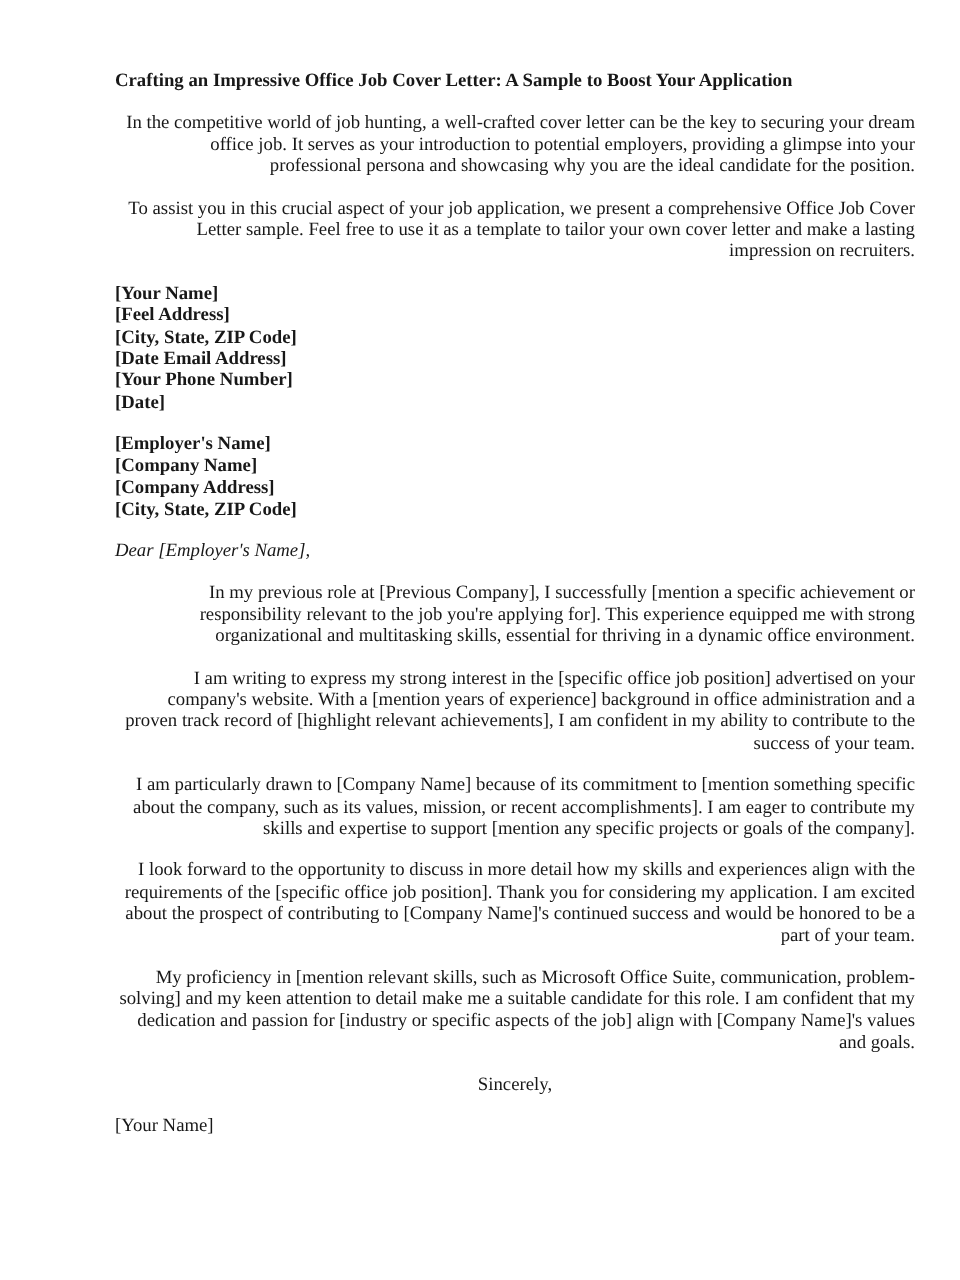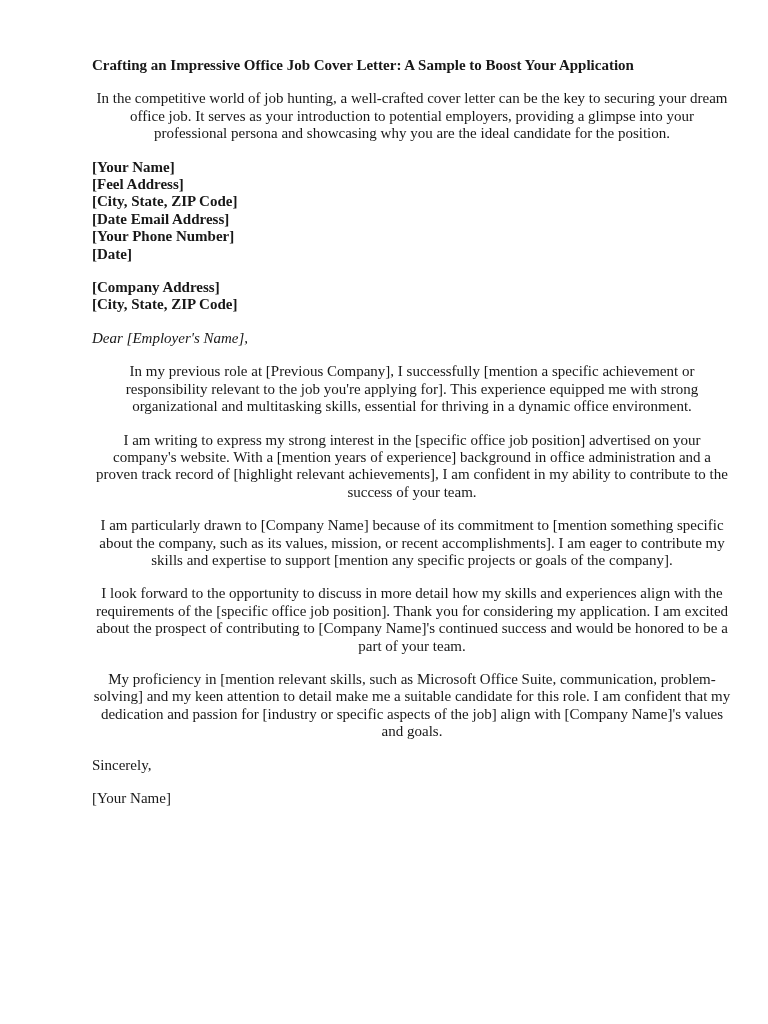--- a/index.html
+++ b/index.html
@@ -23,61 +23,65 @@
     line-height: 17.4px;
     color: #181818;
     -webkit-font-smoothing: antialiased;
   }
   .doc-title {
     font-weight: bold;
     margin: 0 0 16px 0;
   }
   .para {
     margin: 0 0 16px 0;
-    text-align: center;
+    text-align: right;
     font-family: Liberation Serif, serif;
   }
   .addr-block {
     font-weight: bold;
     margin: 0 0 16px 0;
   }
   .addr-line {
     display: block;
   }
   .salutation {
     margin: 0 0 16px 0;
     font-style: italic;
   }
   .closing {
     margin: 0 0 16px 0;
+    text-align: center;
   }
   .signature {
     margin: 0;
   }
 </style>
 </head>
 <body>
 
 <div class="page">
 
   <div class="doc-title">Crafting an Impressive Office Job Cover Letter: A Sample to Boost Your Application</div>
 
   <p class="para">In the competitive world of job hunting, a well-crafted cover letter can be the key to securing your dream office job. It serves as your introduction to potential employers, providing a glimpse into your professional persona and showcasing why you are the ideal candidate for the position.</p>
 
+  <p class="para">To assist you in this crucial aspect of your job application, we present a comprehensive Office Job Cover Letter sample. Feel free to use it as a template to tailor your own cover letter and make a lasting impression on recruiters.</p>
 
   <div class="addr-block">
     <span class="addr-line">[Your Name]</span>
     <span class="addr-line">[Feel Address]</span>
     <span class="addr-line">[City, State, ZIP Code]</span>
     <span class="addr-line">[Date Email Address]</span>
     <span class="addr-line">[Your Phone Number]</span>
     <span class="addr-line">[Date]</span>
   </div>
 
   <div class="addr-block">
+    <span class="addr-line">[Employer's Name]</span>
+    <span class="addr-line">[Company Name]</span>
     <span class="addr-line">[Company Address]</span>
     <span class="addr-line">[City, State, ZIP Code]</span>
   </div>
 
   <p class="salutation">Dear [Employer's Name],</p>
 
   <p class="para">In my previous role at [Previous Company], I successfully [mention a specific achievement or responsibility relevant to the job you're applying for]. This experience equipped me with strong organizational and multitasking skills, essential for thriving in a dynamic office environment.</p>
 
   <p class="para">I am writing to express my strong interest in the [specific office job position] advertised on your company's website. With a [mention years of experience] background in office administration and a proven track record of [highlight relevant achievements], I am confident in my ability to contribute to the success of your team.</p>
 

